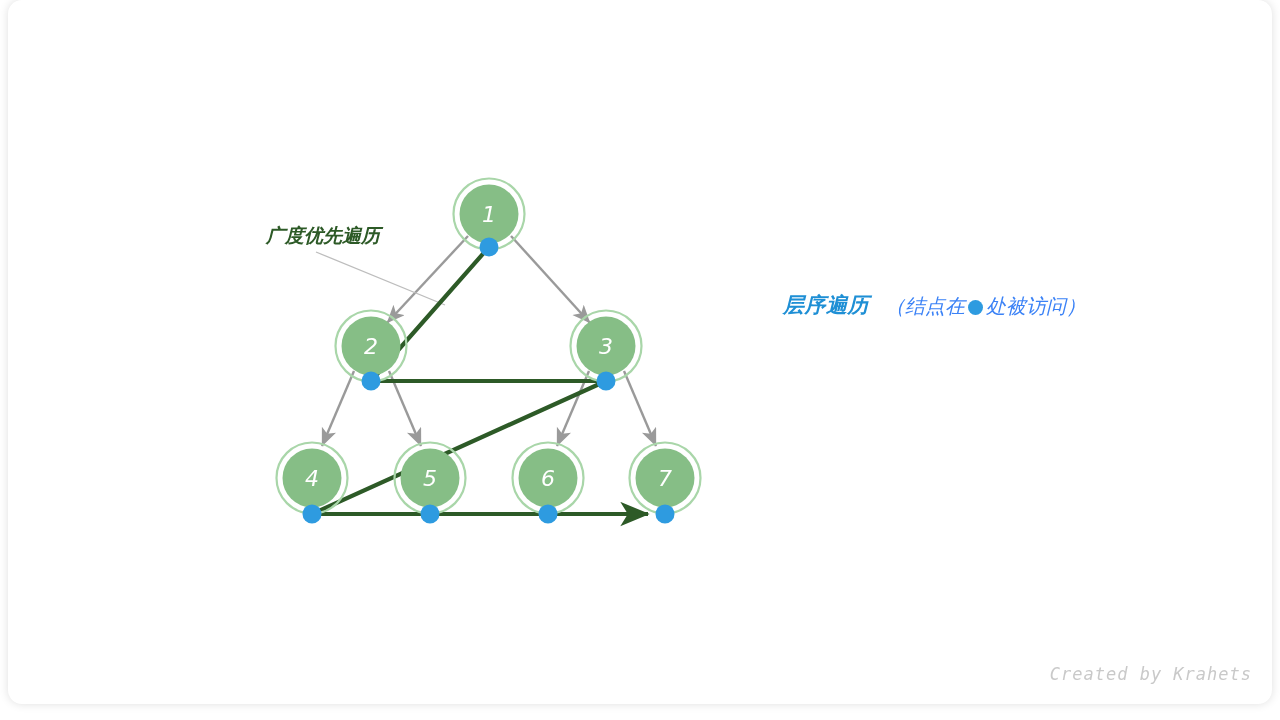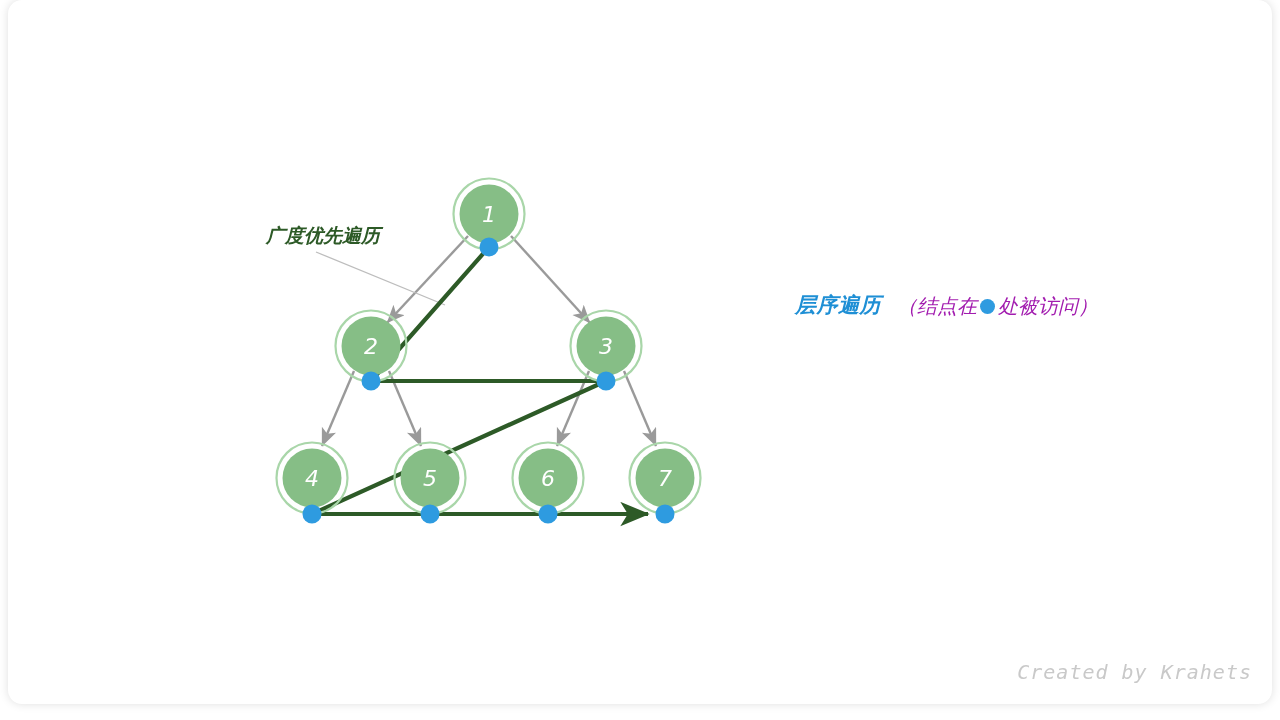--- a/index.html
+++ b/index.html
@@ -48,36 +48,35 @@
     fill: #2d5a27;
   }
   #right-panel {
     position: absolute;
     left: 775px;
     top: 295px;
     width: 430px;
   }
   .title-row {
     display: flex;
-    align-items: center;
+    align-items: flex-end;
     white-space: nowrap;
     line-height: 1;
-    margin-left: 12px;
   }
   .title-main {
     font-family: "DejaVu Sans", sans-serif;
     font-size: 21px;
     font-weight: bold;
     color: #1e8fd5;
     letter-spacing: 0.5px;
   }
   .title-note {
     font-family: "DejaVu Sans", sans-serif;
     font-size: 20px;
-    color: #a21caf;
+    color: #3b82f6;
     margin-left: 16px;
     display: flex;
     align-items: center;
   }
   .inline-dot {
     display: inline-block;
     width: 15px;
     height: 15px;
     border-radius: 50%;
     background: #2e9be0;
@@ -91,21 +90,21 @@
     color: #3c3c3c;
     letter-spacing: 3px;
     margin-top: 38px;
     white-space: pre;
   }
   #footer {
     position: absolute;
     right: 20px;
     bottom: 20px;
     font-family: "DejaVu Sans Mono", monospace;
-    font-size: 20px;
+    font-size: 17px;
     color: #c9c9c9;
     letter-spacing: 1px;
   }
 </style>
 </head>
 <body>
 
 <div id="card">
   <div id="stage">
 

